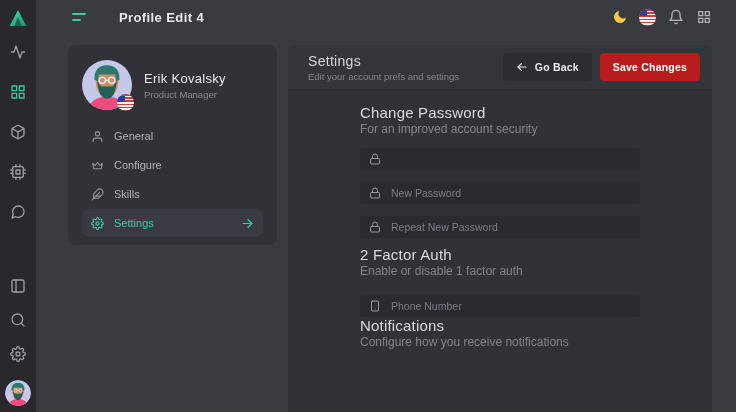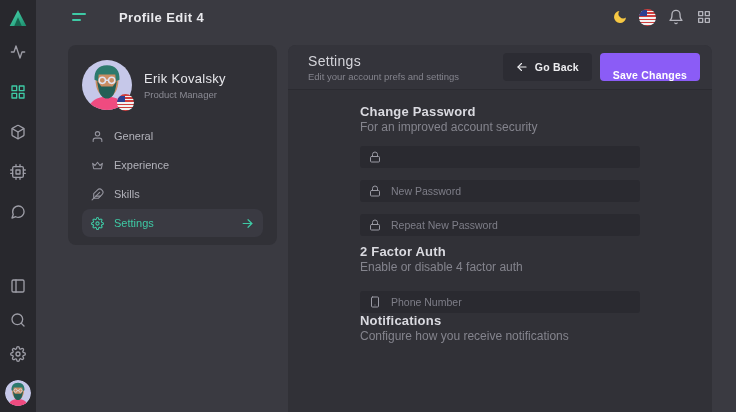--- a/index.html
+++ b/index.html
@@ -70,25 +70,25 @@
   .settings-card { flex:1; background:#313137; border-radius:8px 8px 0 0; display:flex; flex-direction:column; min-width:0; }
   .card-header { height:45px; display:flex; align-items:center; padding:0 12px 0 20px;
     background:#34343b; border-radius:8px 8px 0 0; border-bottom:1px solid #2b2b31; flex-shrink:0; }
   .card-title { font-size:14px; color:#d4d4da; letter-spacing:.3px; }
   .card-sub { font-size:9.5px; color:#84848d; margin-top:2px; }
   .header-actions { margin-left:auto; display:flex; align-items:center; gap:8px; }
   .btn { border:none; border-radius:4px; height:28px; font-family:inherit; font-size:10.5px; font-weight:700; cursor:pointer;
     display:inline-flex; align-items:center; gap:7px; padding:0 13px; letter-spacing:.2px; }
   .btn-secondary { background:#2c2c33; color:#ededf0; }
   .btn-secondary .bi { width:12px; height:12px; display:block; }
-  .btn-primary { background:#8b5cf6; color:#ffffff;align-items:flex-end; }
+  .btn-primary { background:#b91c1c; color:#ffffff; }
 
   .card-body { flex:1; overflow:hidden; padding-top:14px; }
   .form-col { width:280px; margin:0 auto; }
-  .sec-heading { font-size:13px; font-weight:700; color:#dadae0; letter-spacing:.2px; }
+  .sec-heading { font-size:15px; font-weight:400; color:#dadae0; letter-spacing:.2px; }
   .sec-sub { font-size:12px; color:#84848d; margin-top:1px; }
   .mt-sec { margin-top:8px; }
   .mt-sec-lg { }
 
   .field { display:flex; align-items:center; gap:10px; height:22px; background:#2a2a30; border-radius:3px;
     padding:0 9px; margin-top:12px; cursor:text; }
   .field .fi { width:12px; height:12px; color:#9a9aa4; flex-shrink:0; }
   .field .fi svg { width:12px; height:12px; display:block; }
   .field input { flex:1; background:transparent; border:none; outline:none; color:#c9c9d0;
     font-family:inherit; font-size:10.5px; }
@@ -326,21 +326,21 @@
                 </svg>
               </span>
             <span>General</span>
           </li>
           <li class="menu-item">
             <span class="mi-icon">
                 <svg>
                   <use href="#i-crown"></use>
                 </svg>
               </span>
-            <span>Experience</span>
+            <span>Configure</span>
           </li>
           <li class="menu-item">
             <span class="mi-icon">
                 <svg>
                   <use href="#i-feather"></use>
                 </svg>
               </span>
             <span>Skills</span>
           </li>
           <li class="menu-item active">
@@ -402,21 +402,21 @@
             <div class="field">
               <span class="fi">
                   <svg>
                     <use href="#i-lock"></use>
                   </svg>
                 </span>
               <input type="text" placeholder="Repeat New Password" style="">
             </div>
 
             <div class="sec-heading mt-sec">2 Factor Auth</div>
-            <div class="sec-sub">Enable or disable 4 factor auth</div>
+            <div class="sec-sub">Enable or disable 1 factor auth</div>
 
 
             <div class="field" style="margin-top:17px">
               <span class="fi">
                   <svg>
                     <use href="#i-phone"></use>
                   </svg>
                 </span>
               <input type="text" placeholder="Phone Number" style="">
             </div>

